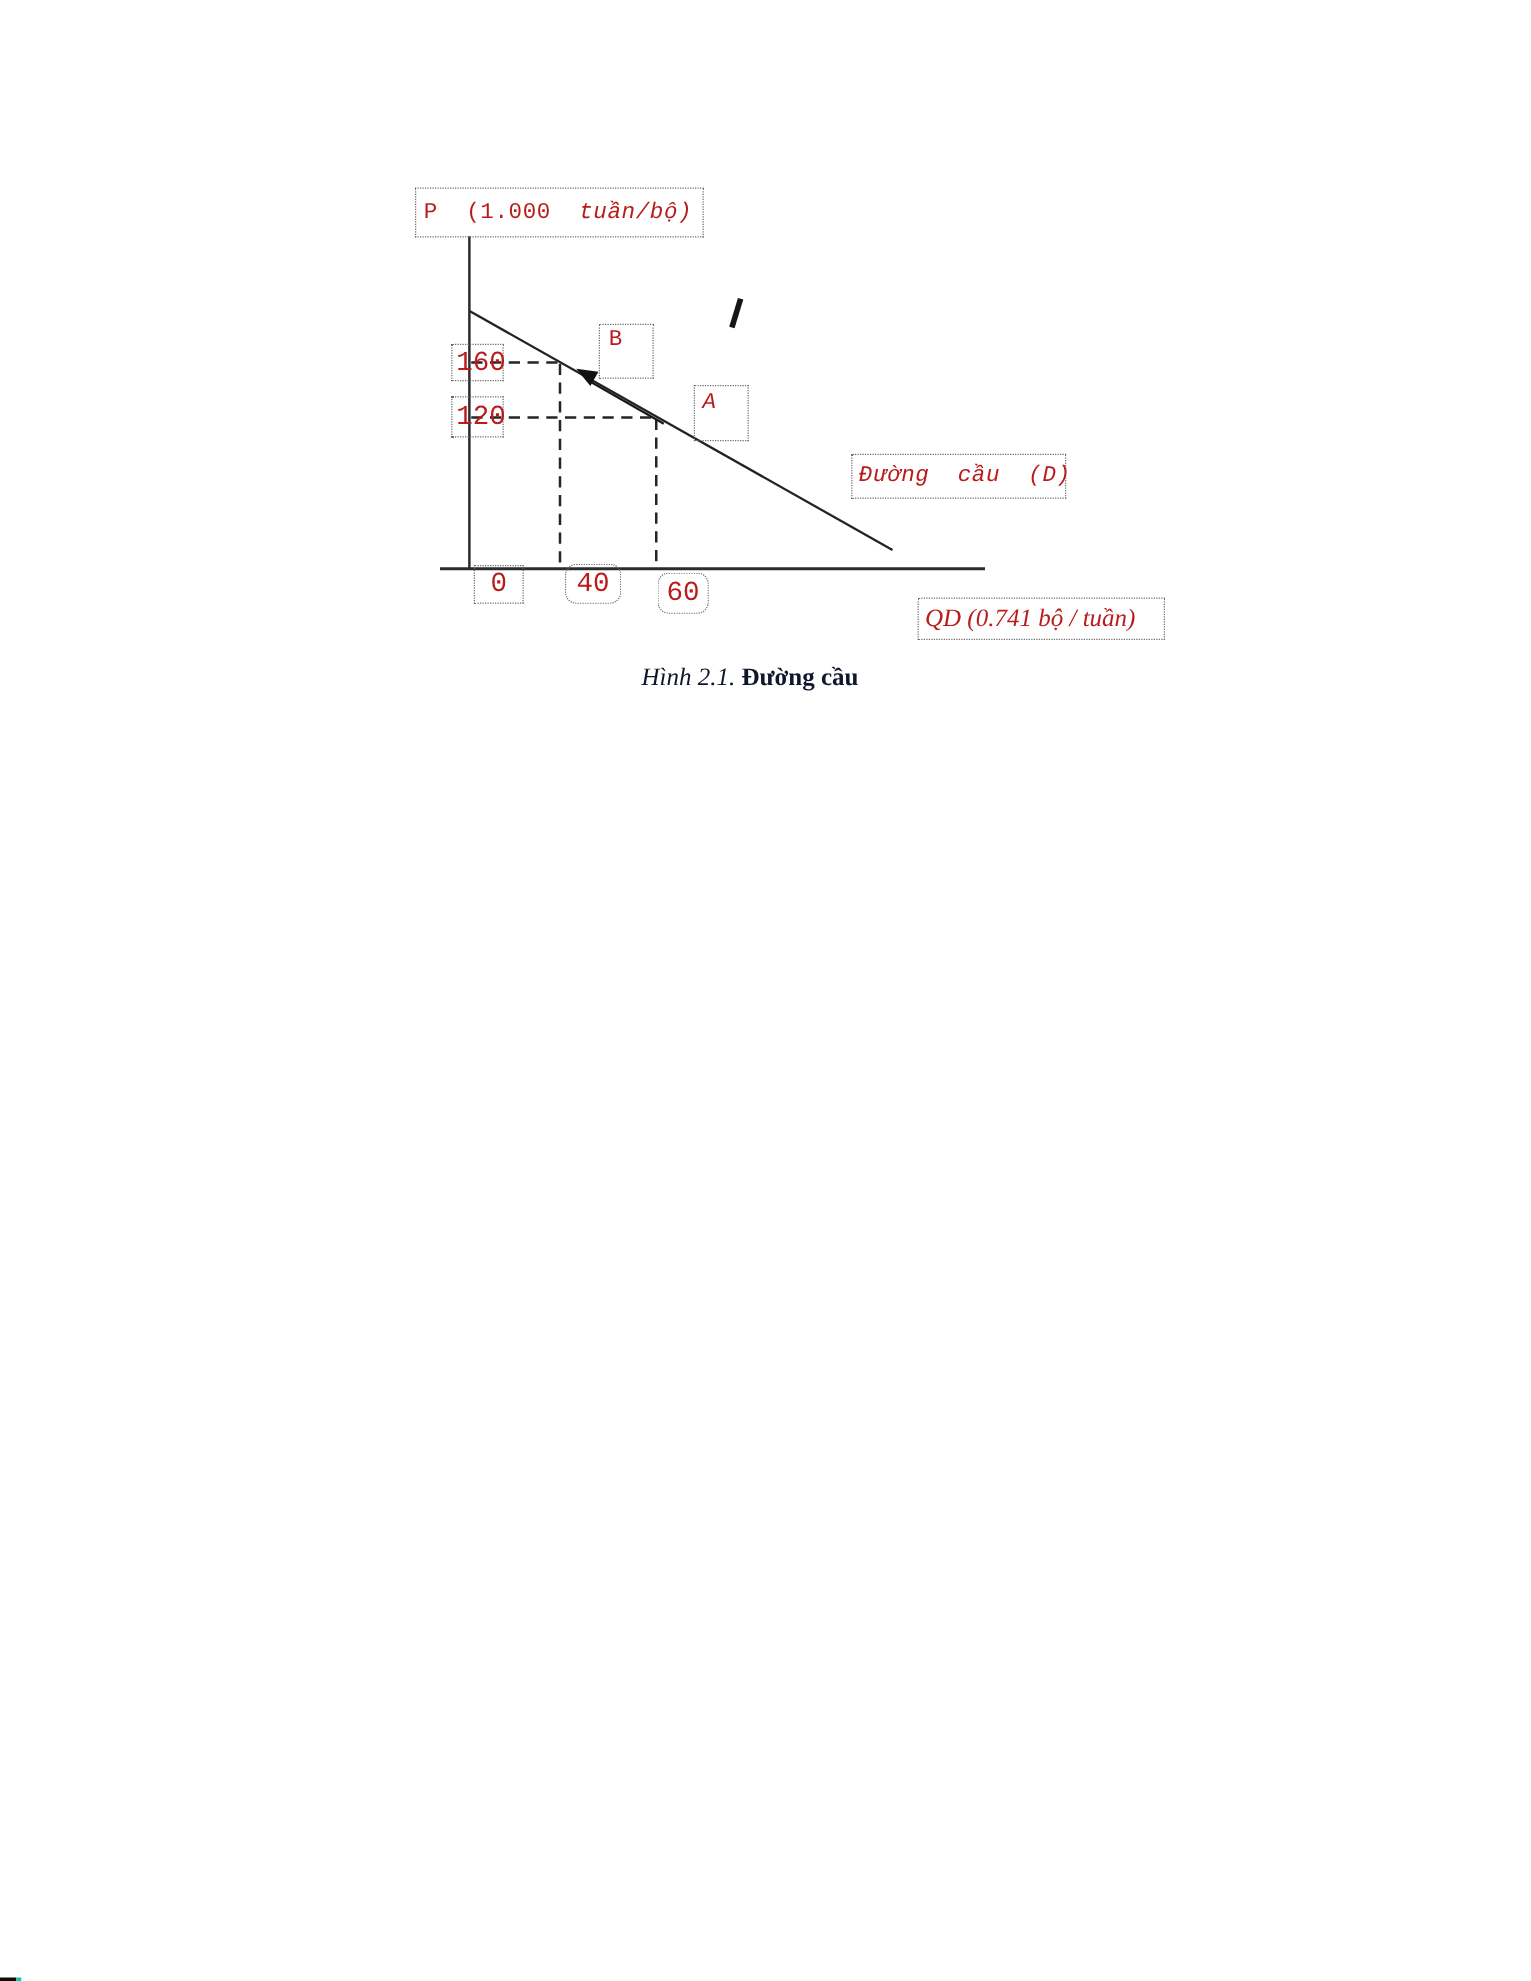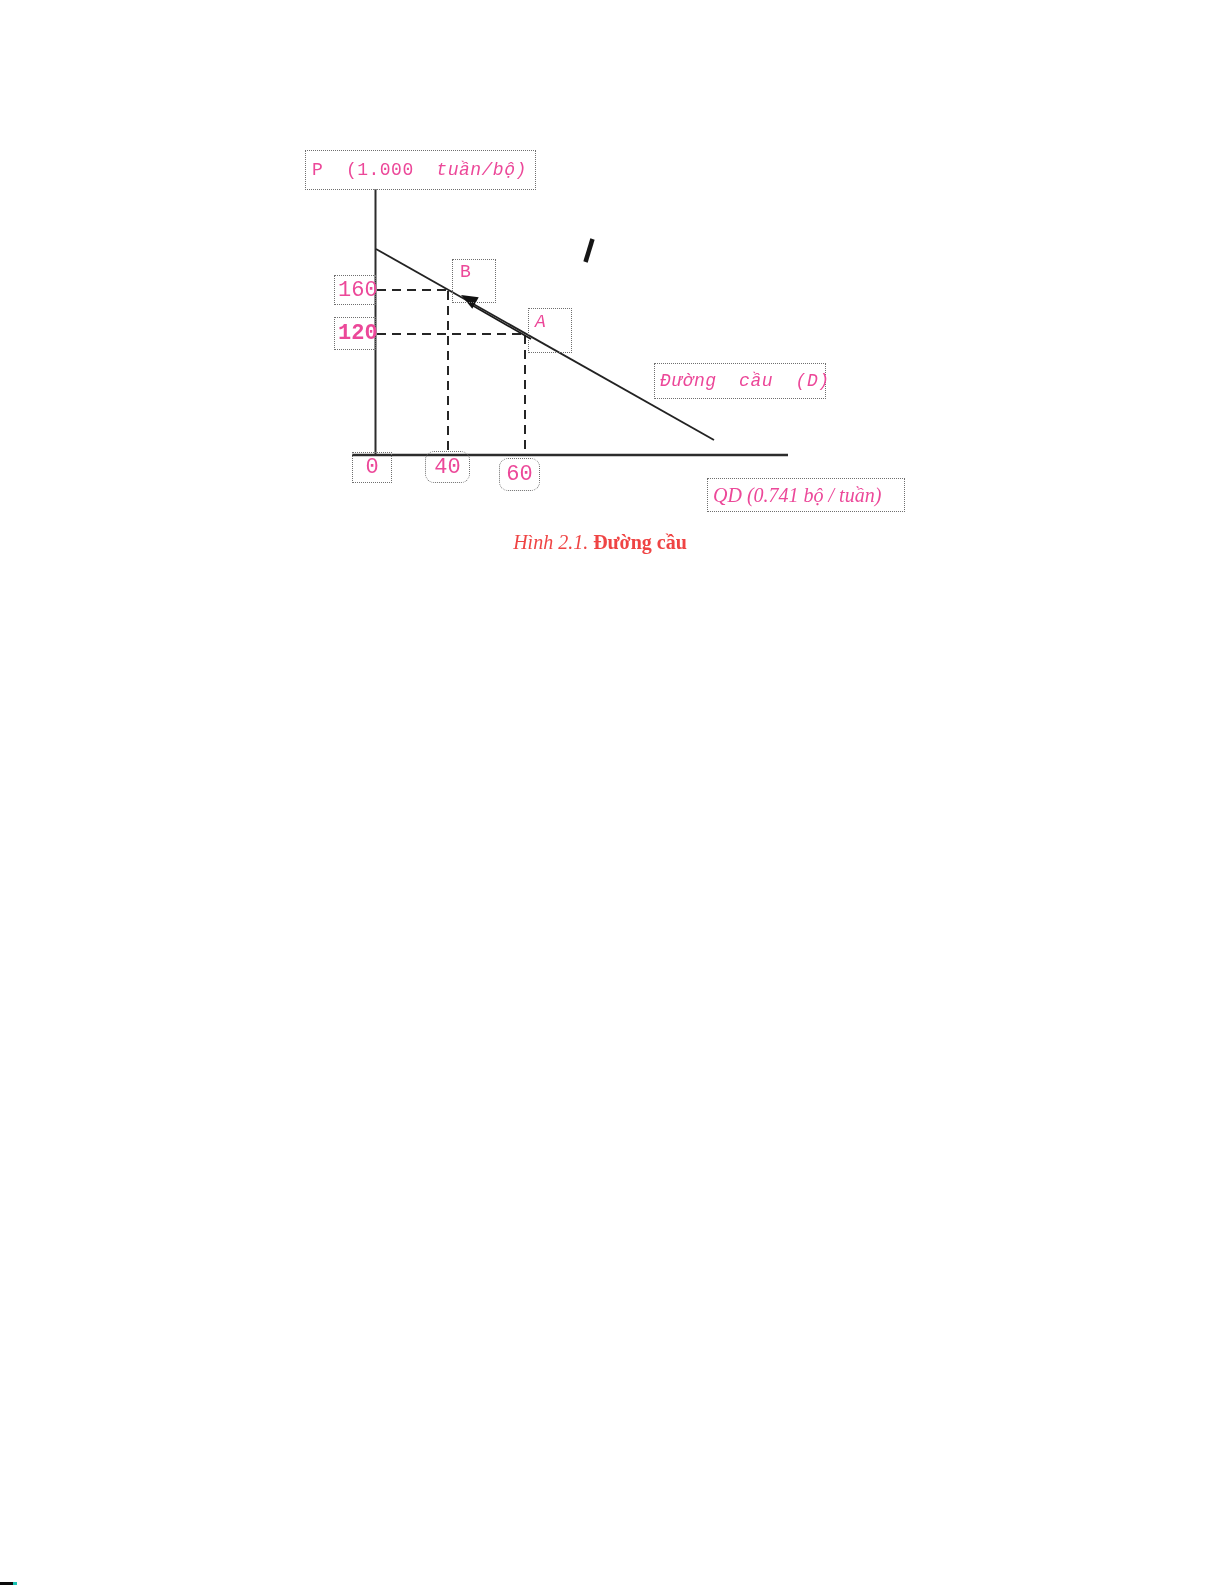--- a/index.html
+++ b/index.html
@@ -12,37 +12,38 @@
     font-family: "Liberation Mono", "DejaVu Sans Mono", monospace;
     color: #1d1d1d;
   }
   .box {
     position: absolute;
     border: 1px dotted #6f6f6f;
     display: flex;
     align-items: center;
     white-space: pre;
     box-sizing: border-box;
-    color: #ec4899;
+    color: #b91c1c;
     background: transparent;
+    margin-left: 27px;
   }
   .mono18 { font-size: 18px; letter-spacing: 0.5px; }
   .tick   { font-size: 22px; }
   .it     { font-style: italic; }
   .round  { border-radius: 9px; }
   .center { justify-content: center; }
   .topleft { align-items: flex-start; }
   .serif  { font-family: "Liberation Serif", "DejaVu Serif", serif; }
   .caption {
     position: absolute;
     left: 440px; top: 508px; width: 300px;
     text-align: center;
     font-family: "Liberation Serif", "DejaVu Serif", serif;
     font-size: 20px;
-    color: #ef4444;
+    color: #0f172a;
     white-space: pre;
   }
   .caption .num { font-style: italic; }
   .caption .ttl { font-weight: bold; }
   svg.lineart { position: absolute; left: 0; top: 0; }
   .artifact-black { position: absolute; left: 0; top: 1582px; width: 13px; height: 3px; background: #0c0c0c; }
   .artifact-teal  { position: absolute; left: 13px; top: 1582px; width: 4px; height: 3px; background: #18c2b2; }
 </style>
 </head>
 <body>
@@ -71,21 +72,21 @@
     <line x1="592.5" y1="239" x2="585.5" y2="262" stroke="#161616" stroke-width="4.5"></line>
   </svg>
 
   <div class="box mono18" style="left:305px; top:150px; width:231px; height:40px; padding-left:6px;">
     <span>P  (1.000  </span><span class="it">tuần/bộ)</span>
   </div>
 
   <div class="box tick" style="left:334px; top:275px; width:42px; height:30px; padding-left:3px;">
     <span>160</span>
   </div>
-  <div class="box tick" style="left:334px; top:317px; width:42px; height:33px; padding-left:3px;font-weight:bold;">
+  <div class="box tick" style="left:334px; top:317px; width:42px; height:33px; padding-left:3px;">
     <span>120</span>
   </div>
 
   <div class="box mono18 topleft" style="left:452px; top:259px; width:44px; height:44px; padding:2px 0 0 7px;">
     <span>B</span>
   </div>
   <div class="box mono18 topleft it" style="left:528px; top:308px; width:44px; height:45px; padding:3px 0 0 6px;">
     <span>A</span>
   </div>
 

